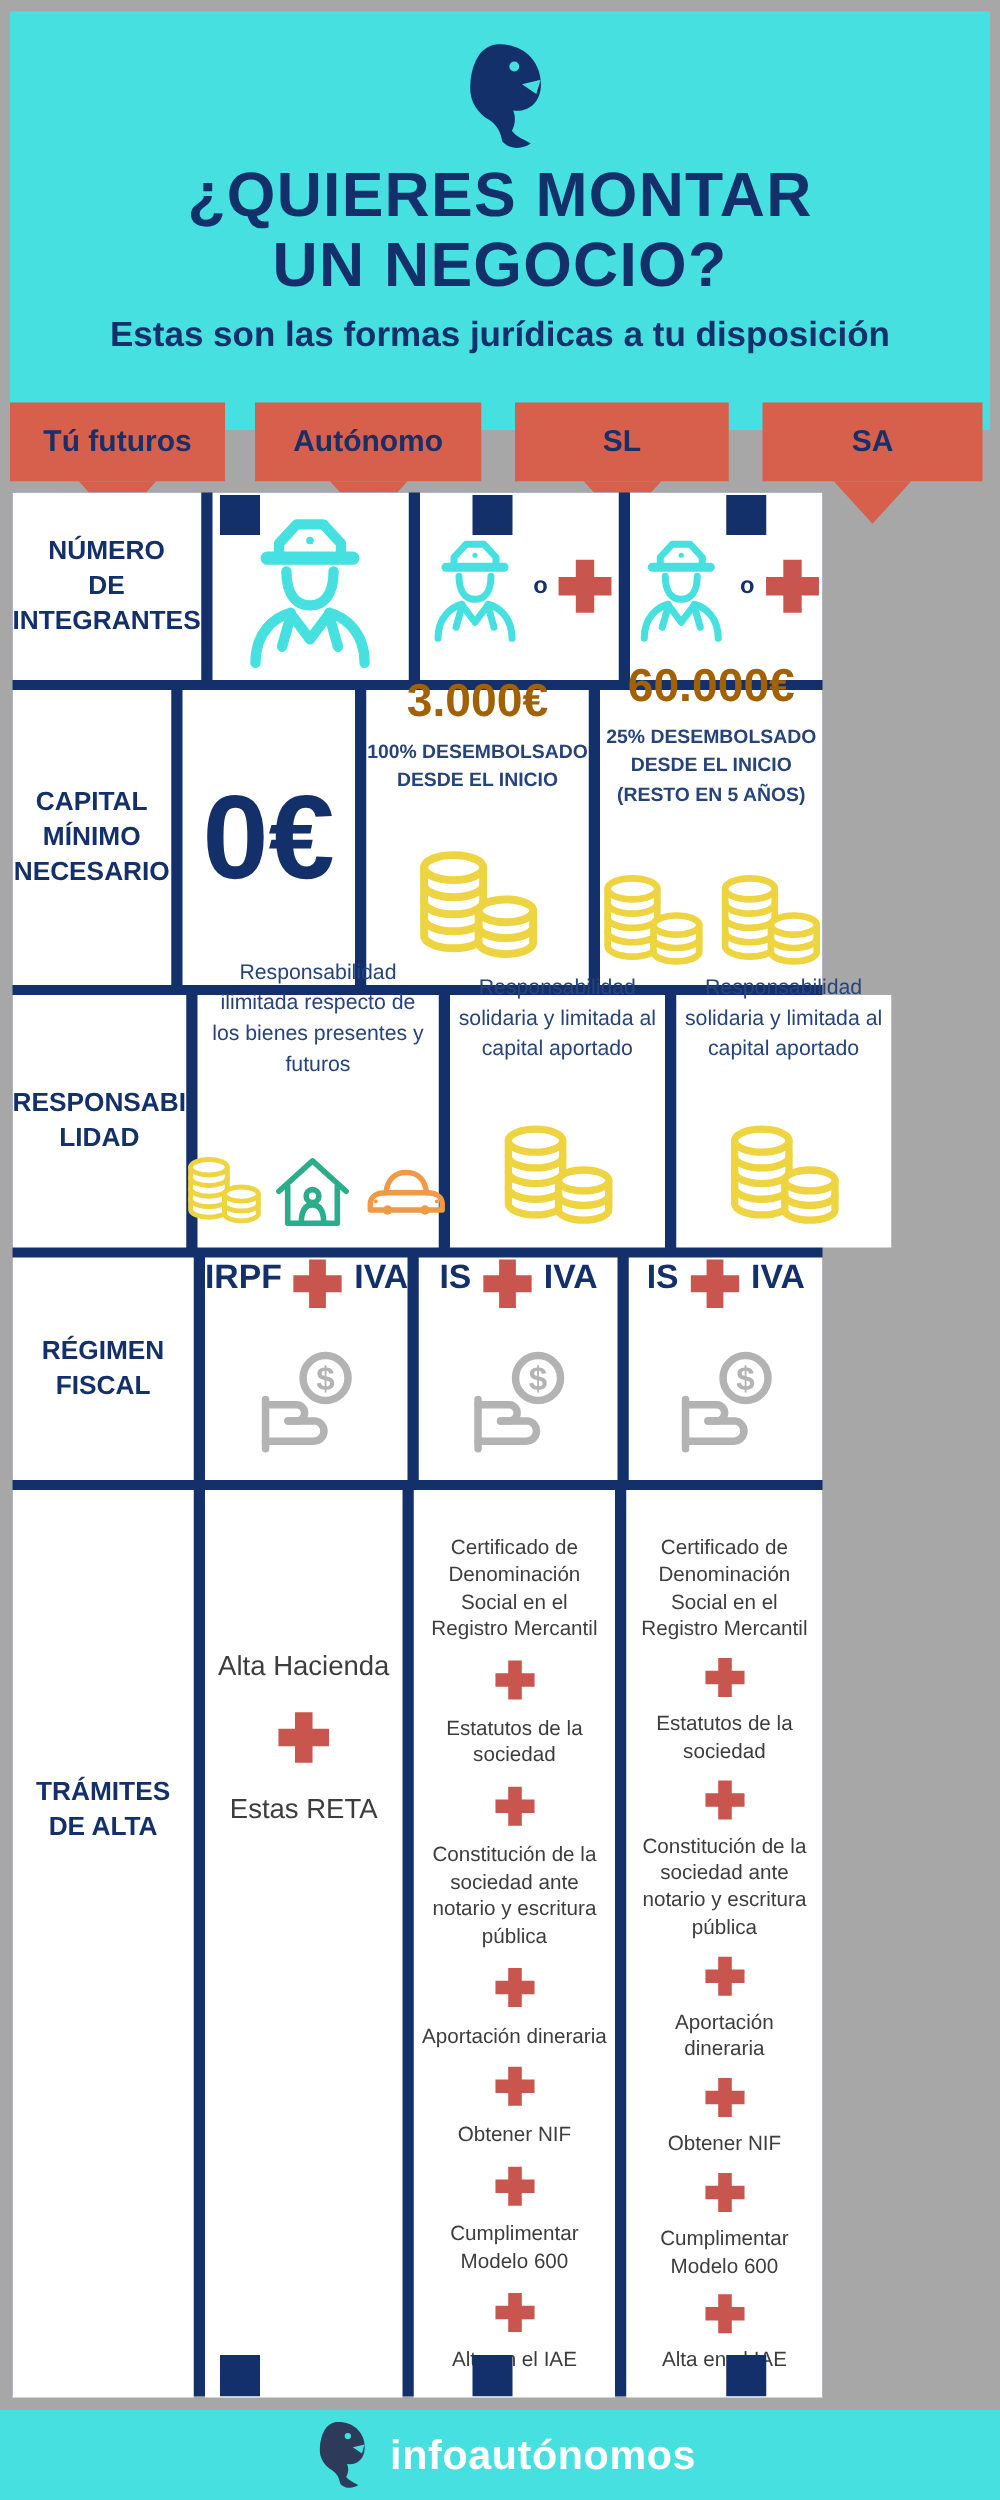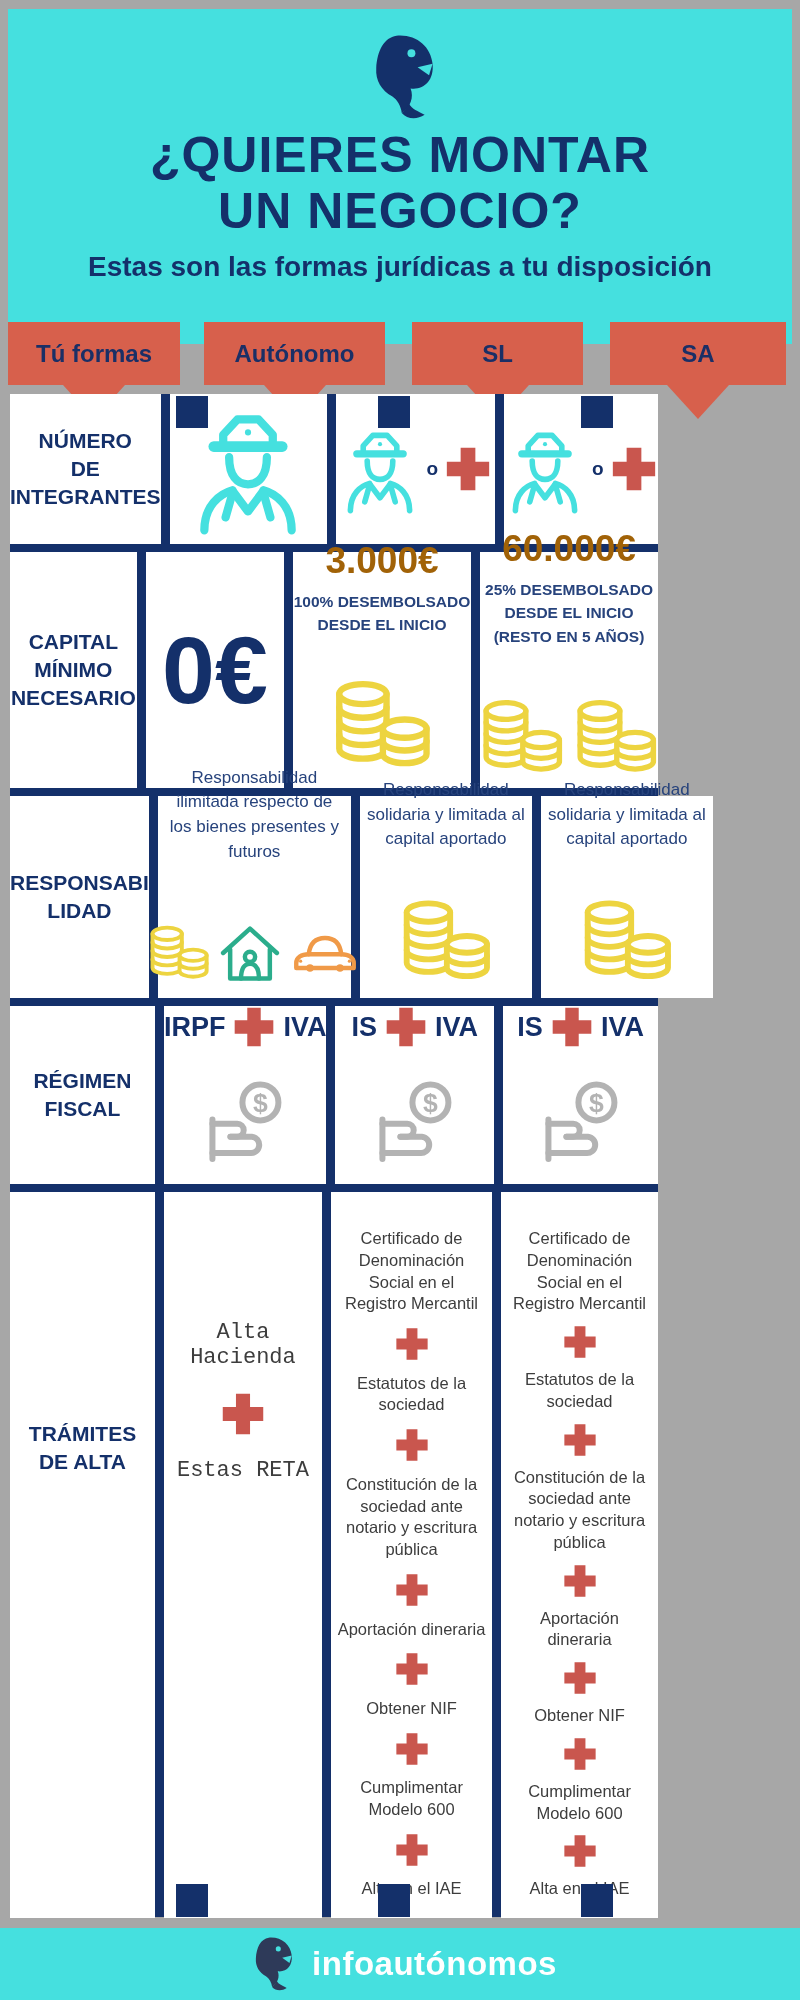--- a/index.html
+++ b/index.html
@@ -43,26 +43,26 @@
   .bigzero{color:#14306A;font-weight:bold;font-size:95px;}
   .capval{color:#a16207;font-weight:bold;font-size:37px;}
   .capnote{color:#27437C;font-weight:bold;font-size:15.5px;line-height:1.5;width:178px;margin-top:8px;}
   .coinsrow{display:flex;align-items:flex-end;gap:10px;margin-top:14px;}
 
   
   .resptext{color:#27437C;font-size:17px;line-height:1.45;width:172px;}
   .assetrow{display:flex;align-items:flex-end;gap:8px;margin-top:14px;}
 
   
-  .taxline{display:flex;align-items:center;gap:8px;color:#14306A;font-weight:bold;font-size:27px;}
+  .taxline{display:flex;gap:8px;color:#14306A;font-weight:bold;font-size:27px;}
 
   
   .tramlabel{justify-content:flex-start;padding-top:228px;}
   .tramauto{justify-content:flex-start;padding-top:128px;}
-  .tramauto .step{color:#3D3D3D;font-size:22px;font-family:Liberation Mono, monospace;}
+  .tramauto .step{color:#3D3D3D;font-size:22px;}
   .tramauto .plus{margin:22px 0;}
   .tramlist{justify-content:space-between;padding:36px 6px 18px;}
   .tramlist .step{color:#3D3D3D;font-size:16.5px;line-height:1.32;}
   .tramlist .plus{margin:10px 0;}
 
   
   .footer{position:absolute;left:0;top:1928px;width:800px;height:72px;background:#45E0DF;
           display:flex;align-items:center;justify-content:center;gap:13px;}
   .footer .dolphin{width:56px;height:56px;color:#2E3A59;}
   .brand{color:#fff;font-size:33px;font-weight:bold;letter-spacing:0.5px;}
@@ -151,21 +151,21 @@
         <use href="#sym-dolphin"></use>
       </svg>
     <h1 class="title">
       <span>¿QUIERES MONTAR</span>
       <span>UN NEGOCIO?</span>
     </h1>
     <div class="subtitle">Estas son las formas jurídicas a tu disposición</div>
   </div>
 
   <div class="ribbon rb0">
-    <span>Tú formas</span>
+    <span>Tú futuros</span>
   </div>
   <div class="ribbon rb1">
     <span>Autónomo</span>
   </div>
   <div class="ribbon rb2">
     <span>SL</span>
   </div>
   <div class="ribbon rb3">
     <span>SA</span>
   </div>

